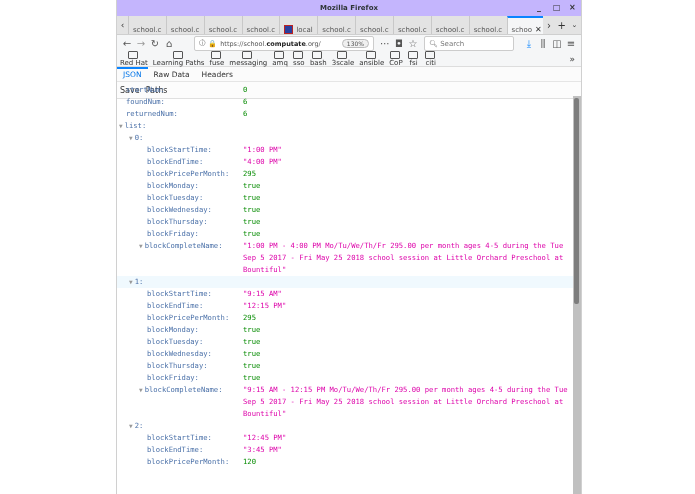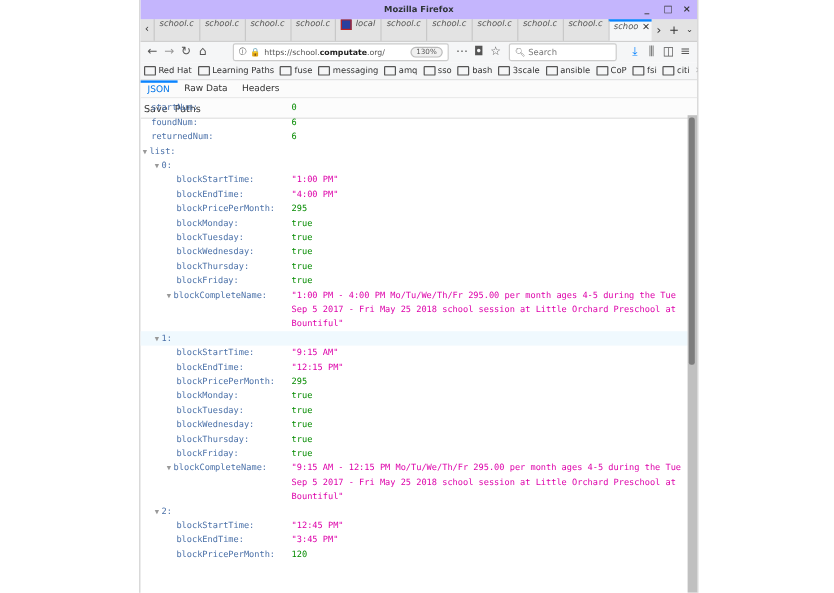--- a/index.html
+++ b/index.html
@@ -2,36 +2,36 @@
 <html><head>
 <meta charset="utf-8">
 <style>
   html, body { margin: 0; padding: 0; background: #ffffff; }
   body { width: 695px; height: 494px; position: relative; overflow: hidden; font-family: "DejaVu Sans", sans-serif; }
   .win { position: absolute; left: 116px; top: 0; width: 464px; height: 494px; background: #fff; border-left: 1px solid #d0d0d0; border-right: 1px solid #d0d0d0; overflow: hidden; }
   .titlebar { height: 16px; background: #c4b5fd; position: relative; font-size: 7px; font-weight: bold; color: #2e3436; text-align: center; line-height: 16px; }
   .wctl { position: absolute; top: 0; font-size: 8px; color: #333; line-height: 16px; font-weight: bold; }
   .tabstrip { height: 18px; background: #e3e3e3; display: flex; align-items: stretch; border-bottom: 1px solid #cfcfcf; font-size: 7px; color: #444; }
   .tab-arrow { width: 12px; display: flex; align-items: center; justify-content: center; font-size: 9px; color: #333; }
-  .tab { width: 36px; display: flex; align-items: flex-start; padding-left: 4px; border-left: 1px solid #c8c8c8; white-space: nowrap; overflow: hidden; color: #555; font-style: italic; }
+  .tab { width: 36px; display: flex; align-items: flex-end; padding-left: 4px; border-left: 1px solid #c8c8c8; white-space: nowrap; overflow: hidden; color: #555; }
   .tab .fav { width: 7px; height: 7px; background: #2a3f9d; border: 1px solid #b22; margin-right: 3px; display: inline-block; }
   .tab.active { background: #f5f6f7; border-top: 2px solid #0a84ff; width: 34px; position: relative; }
   .tab.active .x { margin-left: 3px; color: #333; font-size: 8px; }
   .tab-btn { width: 14px; display: flex; align-items: center; justify-content: center; font-size: 10px; color: #333; }
   .navbar { height: 17px; background: #f5f6f7; display: flex; align-items: center; padding: 0 3px; font-size: 9px; color: #444; }
   .nav-ic { width: 14px; text-align: center; font-size: 10px; color: #555; }
   .urlbar { margin-left: 18px; width: 174px; height: 13px; background: #fff; border: 1px solid #ccc; border-radius: 2px; display: flex; align-items: center; font-size: 6.5px; padding-left: 4px; color: #555; }
   .urlbar .lock { color: #12bc00; margin: 0 3px; font-size: 7px; }
   .urlbar .host b { color: #222; }
   .zoom-pill { margin-left: auto; margin-right: 4px; border: 1px solid #bbb; border-radius: 6px; padding: 0 4px; font-size: 6px; background: #f0f0f0; }
   .searchbox { margin-left: 4px; width: 84px; height: 13px; background: #fff; border: 1px solid #ccc; border-radius: 2px; display: flex; align-items: center; font-size: 7px; color: #777; padding-left: 4px; }
   .bookmarks { height: 14px; background: #f5f6f7; display: flex; align-items: center; font-size: 7px; color: #333; padding-left: 3px; border-bottom: 1px solid #ddd; white-space: nowrap; }
-  .bm { margin-right: 5px; display: flex; align-items: center; }
+  .bm { margin-right: 5px; display: flex; align-items: center; flex-direction: column; }
   .folder { display: inline-block; width: 8px; height: 6px; border: 1px solid #555; border-radius: 1px; margin-right: 2px; }
-  .viewtabs { height: 14px; background: #fbfbfb; display: flex; align-items: center; font-size: 7.5px; border-bottom: 1px solid #e5e5e5; }
+  .viewtabs { height: 14px; background: #fbfbfb; display: flex; align-items: flex-end; font-size: 7.5px; border-bottom: 1px solid #e5e5e5; }
   .vtab { padding: 0 6px 2px 6px; color: #333; }
   .vtab.active { color: #0074e8; border-top: 2px solid #0a84ff; padding-top: 1px; }
   .toolbar { height: 16px; background: #fcfcfc; display: flex; align-items: center; border-bottom: 1px solid #e0e0e0; font-size: 8px; color: #333; }
   .tbtn { padding: 0 3px; }
   .filter { margin-left: auto; margin-right: 6px; width: 122px; height: 12px; border: 1px solid #e5e5e5; background: #fff; font-size: 8px; color: #888; display: flex; align-items: center; padding-left: 3px; }
   .content { position: absolute; left: 0; top: 84px; width: 456px; height: 398px; font-family: "DejaVu Sans Mono", monospace; font-size: 7.2px; }
   .row { height: 12px; line-height: 12px; display: flex; white-space: nowrap; }
   .row.sel { background: #f0f9fe; }
   .k { color: #4a70a8; display: inline-block; }
   .k .tw { color: #999; font-size: 6px; margin-right: 2px; }

